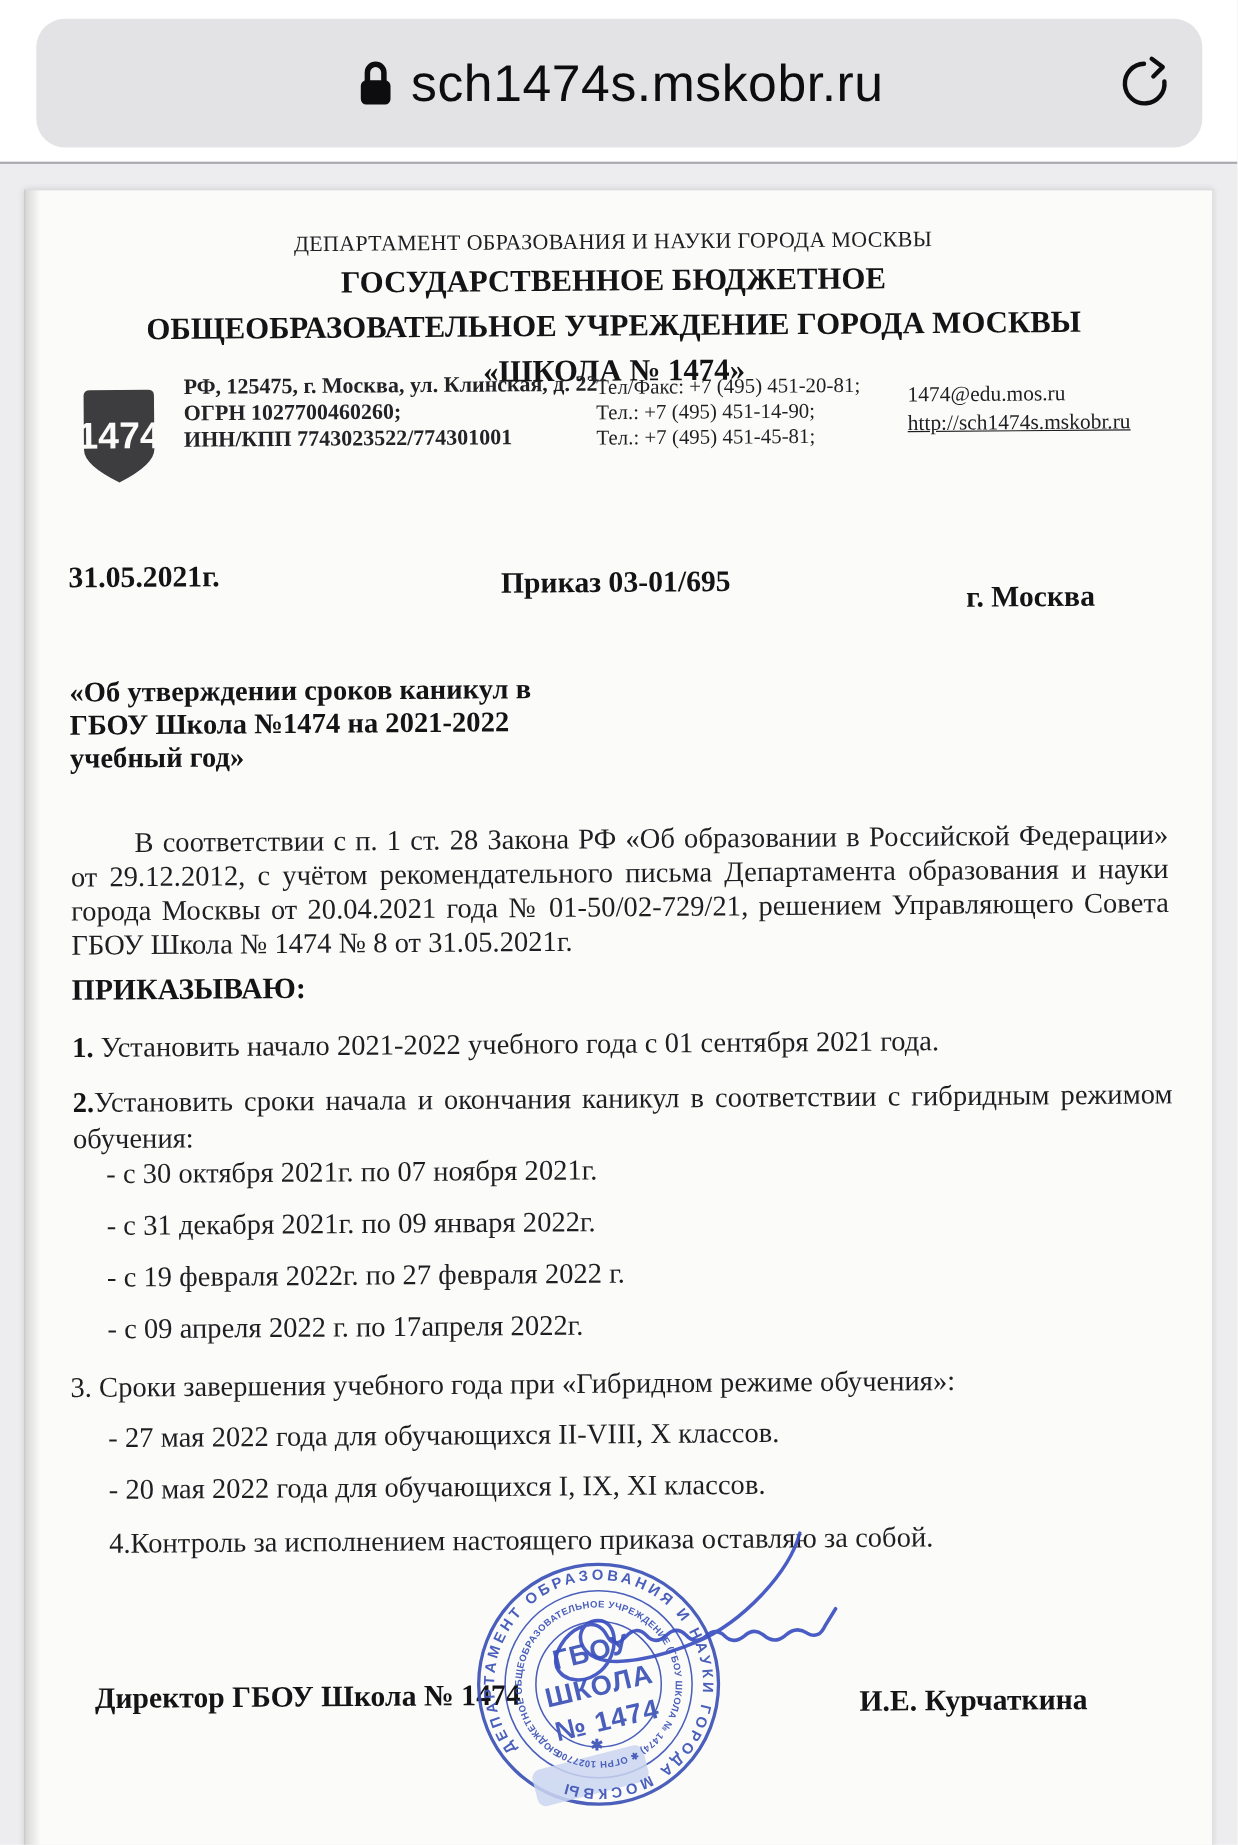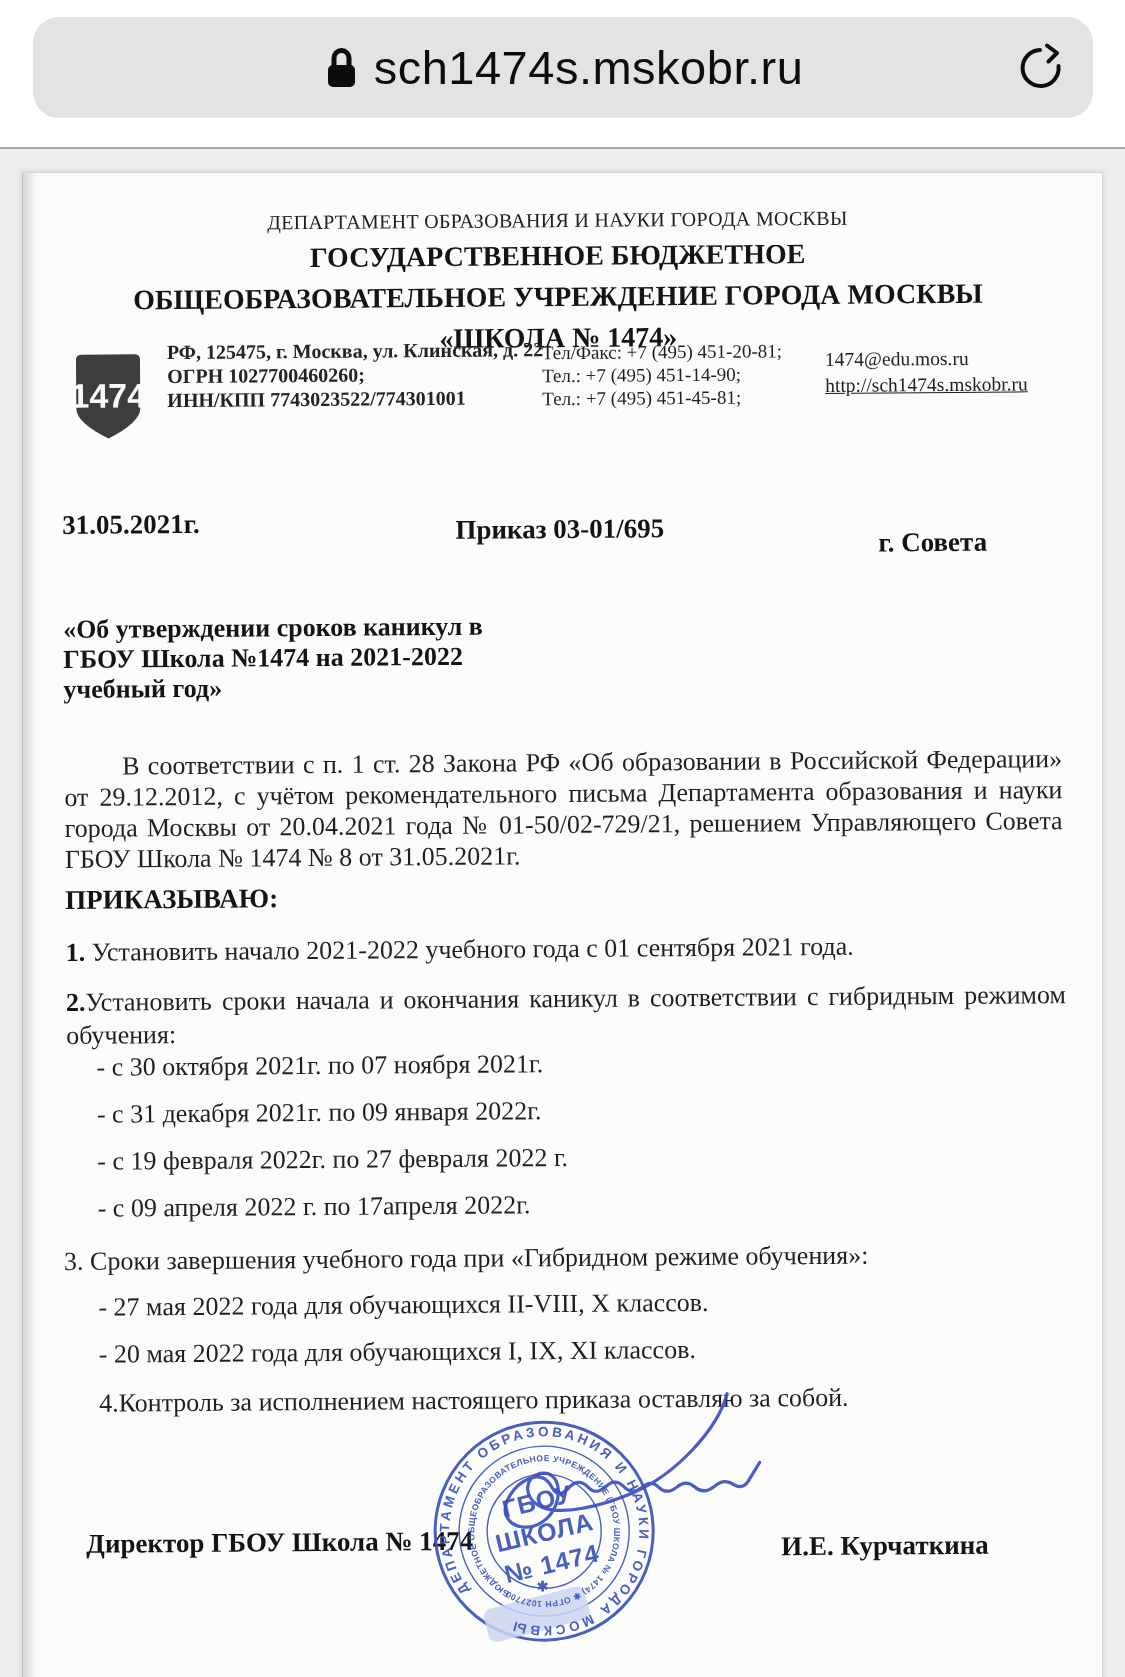--- a/index.html
+++ b/index.html
@@ -5,21 +5,21 @@
   * { margin:0; padding:0; box-sizing:border-box; }
   html,body { width:1125px; height:1677px; overflow:hidden; }
   body { background:#ededf0; font-family:"Liberation Sans", sans-serif; position:relative; }
 
   
   .chrome {
     position:absolute; left:0; top:0; width:1125px; height:149px;
     background:#ffffff; border-bottom:2px solid #a9a9ae; z-index:5;
   }
   .url-bar {
-    position:absolute; left:33px; top:17px; width:1060px; height:101px;
+    position:absolute; left:33px; top:17px; width:1060px; height:117px;
     background:#e3e3e6; border-radius:26px;
     display:flex; align-items:center; justify-content:center;
   }
   .url-center { display:flex; align-items:center; gap:15px; }
   .url-text { font-size:47px; color:#0d0d0f; letter-spacing:0.5px; }
   .lock-svg { display:block; }
   .reload-btn {
     position:absolute; right:26px; top:50%; transform:translateY(-50%);
     width:52px; height:52px; background:none; border:none; cursor:pointer; padding:0;
   }
@@ -132,21 +132,21 @@
       <div>Тел.: +7 (495) 451-45-81;</div>
     </div>
 
     <div class="abs emails">
       <div>1474@edu.mos.ru</div>
       <div class="site">http://sch1474s.mskobr.ru</div>
     </div>
 
     <div class="abs meta-date">31.05.2021г.</div>
     <div class="abs meta-order">Приказ 03-01/695</div>
-    <div class="abs meta-city">г. Совета</div>
+    <div class="abs meta-city">г. Москва</div>
 
     <div class="abs subject">
       <div>«Об утверждении сроков каникул в</div>
       <div>ГБОУ Школа №1474 на 2021-2022</div>
       <div>учебный год»</div>
     </div>
 
     <div class="abs preamble">В соответствии с п. 1 ст. 28 Закона РФ «Об образовании в Российской Федерации» от 29.12.2012, с учётом рекомендательного письма Департамента образования и науки города Москвы от 20.04.2021 года № 01-50/02-729/21, решением Управляющего Совета ГБОУ Школа № 1474 № 8 от 31.05.2021г.</div>
 
     <div class="abs order-heading">ПРИКАЗЫВАЮ:</div>

